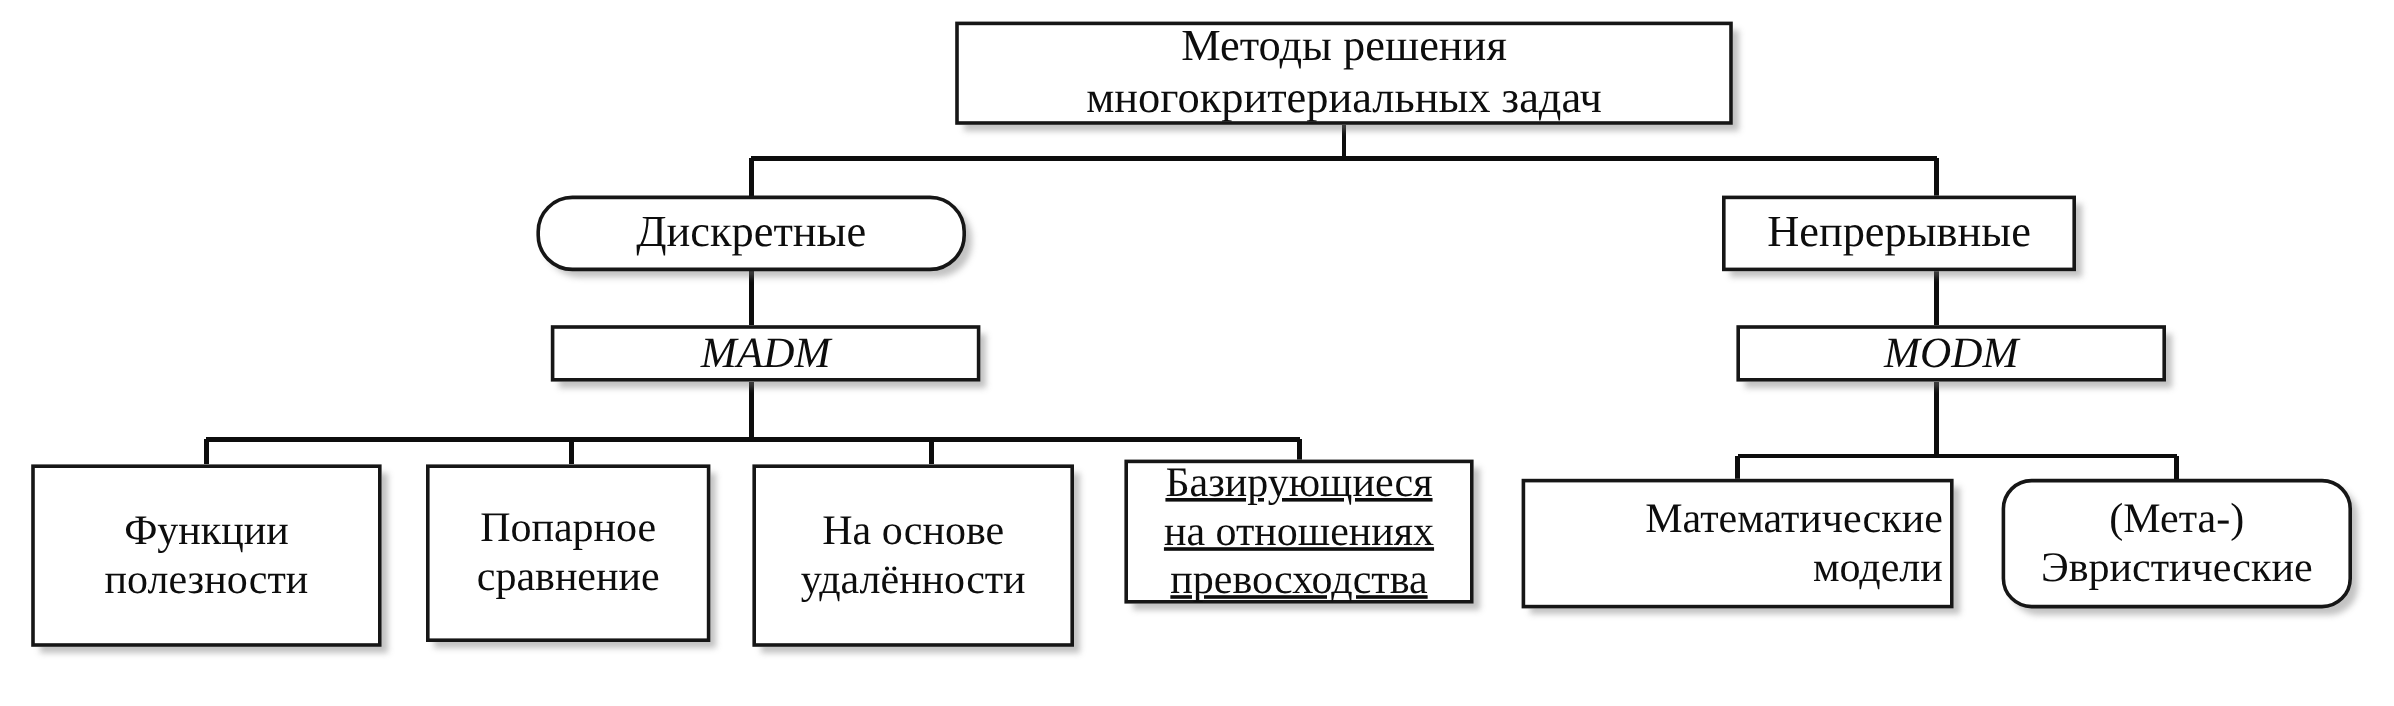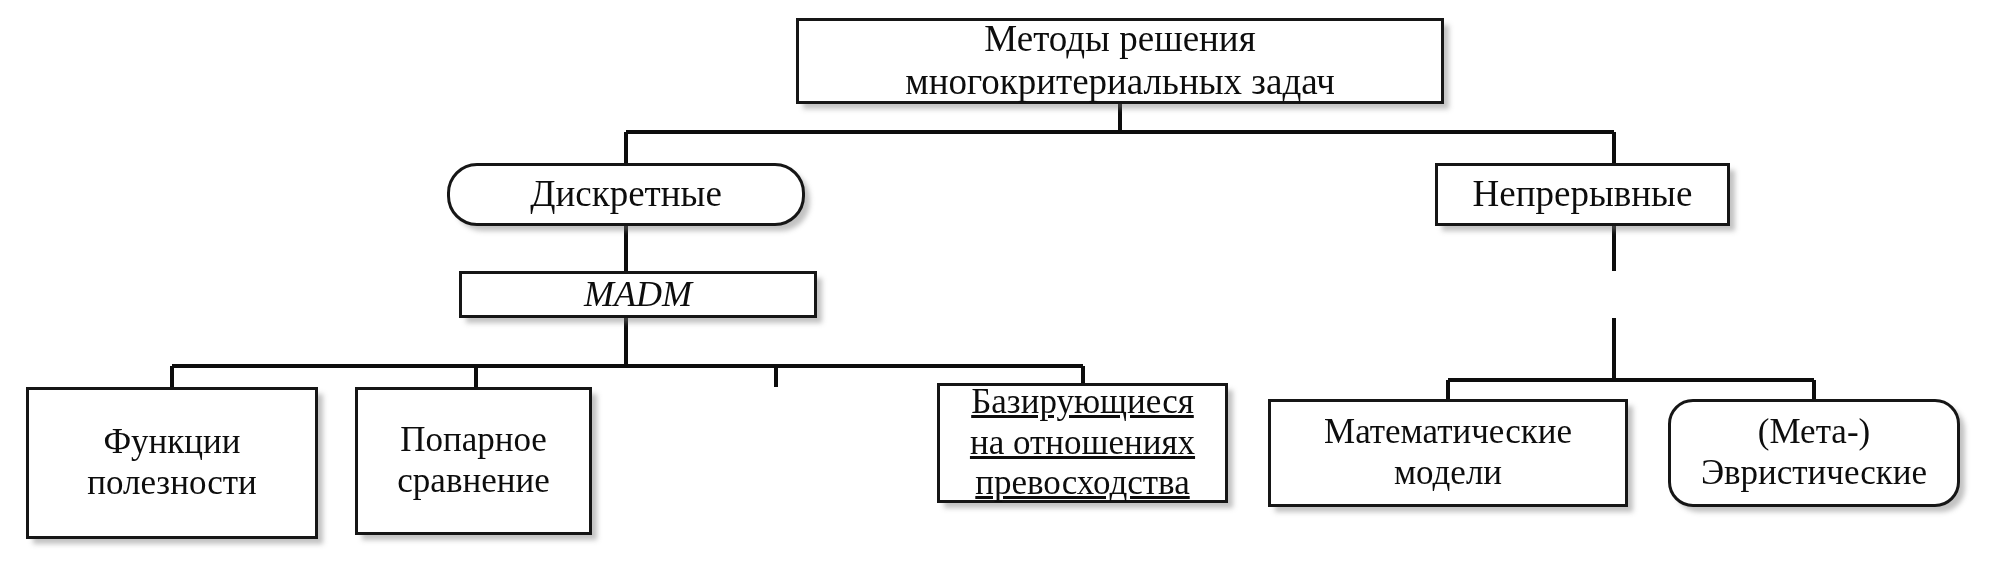--- a/index.html
+++ b/index.html
@@ -90,39 +90,46 @@
   </div>
 
   <div class="node level2" style="left:1435px; top:163px; width:295px; height:63px;">
     <span class="label">Непрерывные</span>
   </div>
 
   <div class="node acronym" style="left:447px; top:271px; width:358px; height:47px;">
     <span class="label">MADM</span>
   </div>
 
+  <div class="node acronym" style="left:1435px; top:271px; width:358px; height:47px;">
+    <span class="label">MODM</span>
+  </div>
 
   <div class="node leaf" style="left:355px; top:387px; width:237px; height:148px;">
     <span class="label">Попарное
 сравнение</span>
   </div>
 
   <div class="node leaf" style="left:26px; top:387px; width:292px; height:152px;">
     <span class="label">Функции
 полезности</span>
   </div>
 
+  <div class="node leaf" style="left:627px; top:387px; width:268px; height:152px;">
+    <span class="label">На основе
+удалённости</span>
+  </div>
 
   <div class="node leaf" style="left:937px; top:383px; width:291px; height:120px;text-decoration:underline;">
     <span class="label">Базирующиеся
 на отношениях
 превосходства</span>
   </div>
 
-  <div class="node leaf" style="left:1268px; top:399px; width:360px; height:108px;">
+  <div class="node leaf" style="left:1268px; top:399px; width:360px; height:108px;text-align:right;">
     <span class="label">Математические
 модели</span>
   </div>
 
   <div class="node leaf" style="left:1668px; top:399px; width:292px; height:108px;border-radius:25px;">
     <span class="label">(Мета-)
 Эвристические</span>
   </div>
 
 </div>

